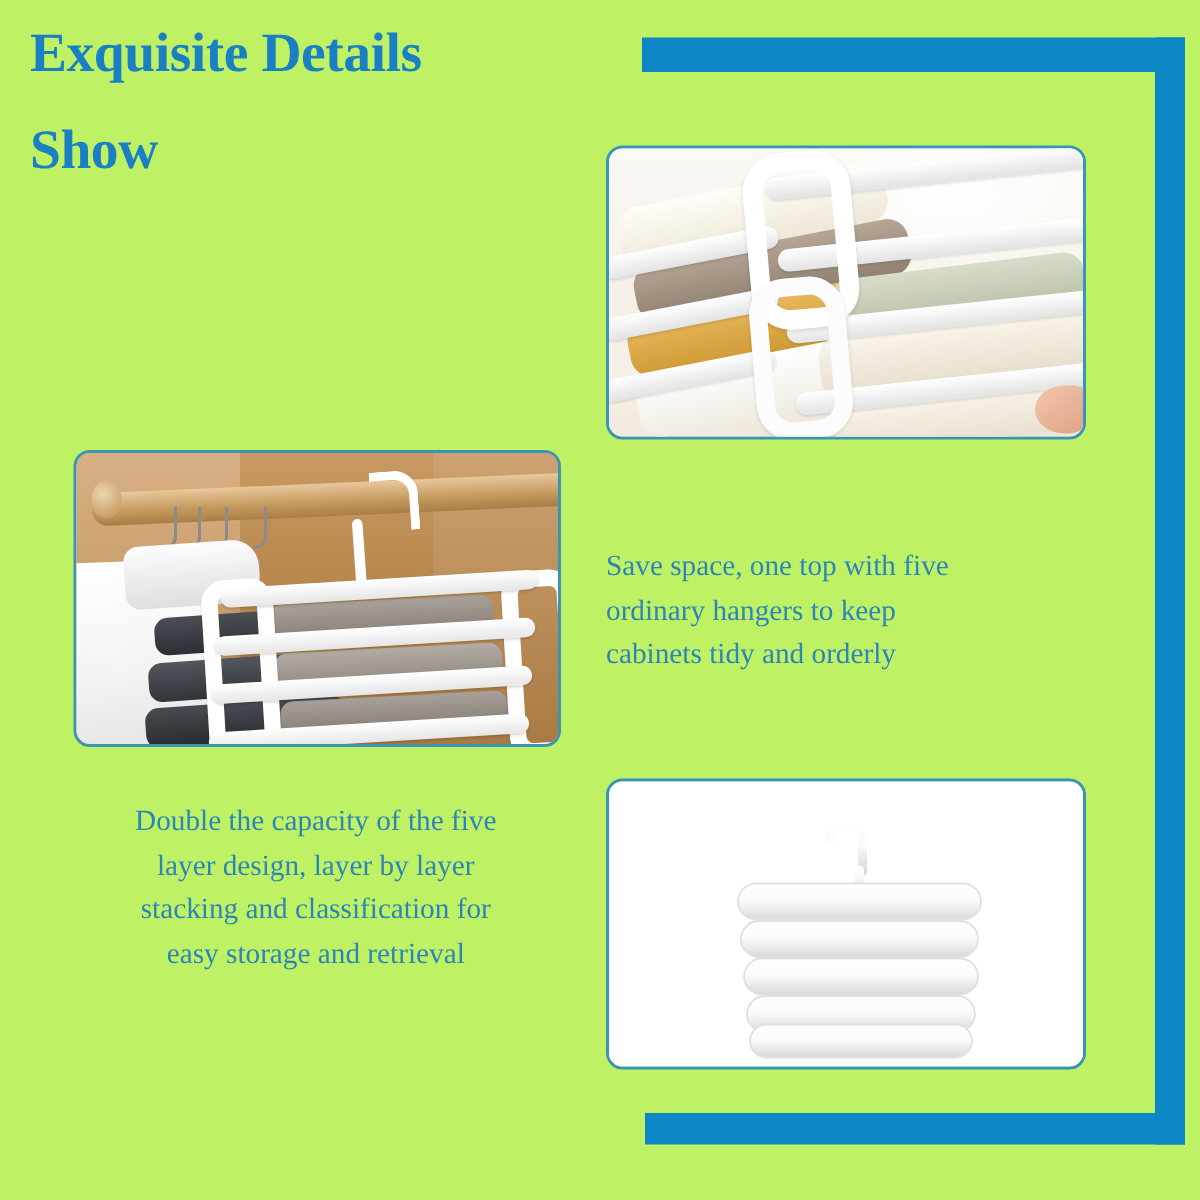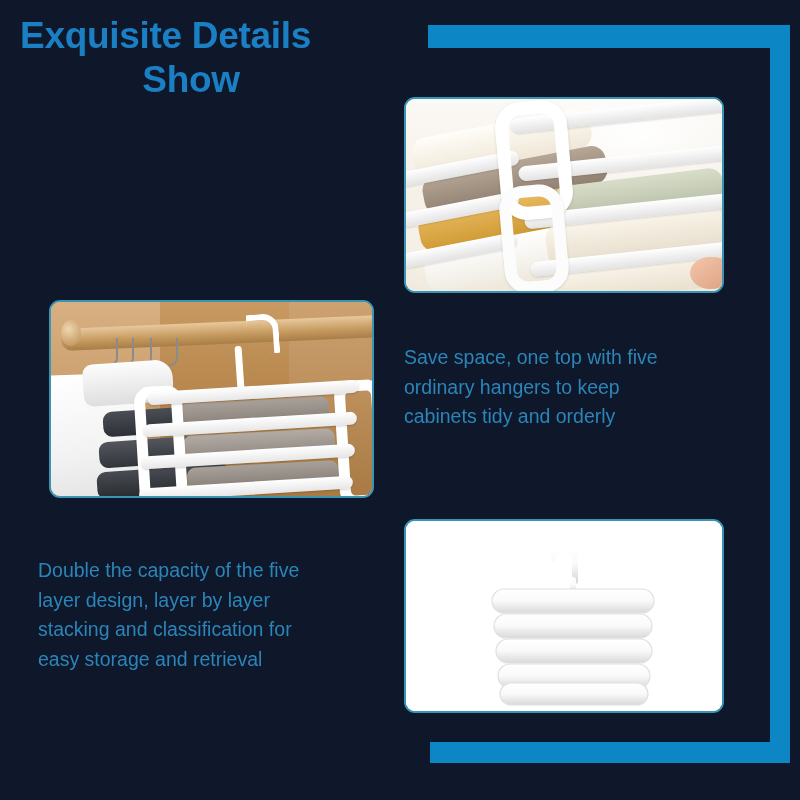--- a/index.html
+++ b/index.html
@@ -4,23 +4,23 @@
 <style>
   html, body {
     margin: 0;
     padding: 0;
     background: #ffffff;
   }
   #page {
     position: relative;
     width: 800px;
     height: 800px;
-    background: #0f172a;
+    background: #bef264;
     overflow: hidden;
-    font-family: Liberation Sans, sans-serif;
+    font-family: Liberation Serif, serif;
   }
 
   
   .bracket-bar {
     position: absolute;
     background: #0d86c6;
   }
   #bracket-top-bar   { left: 428px; top: 25px;  width: 362px; height: 23px; }
   #bracket-right-bar { left: 770px; top: 25px;  width: 20px;  height: 738px; }
   #bracket-bottom-bar{ left: 430px; top: 742px; width: 360px; height: 21px; }
@@ -31,33 +31,33 @@
     left: 20px;
     top: 14px;
     width: 400px;
     color: #1b7fc4;
     font-size: 37px;
     font-weight: bold;
     line-height: 1.18;
     letter-spacing: -0.3px;
   }
   #headline .line1 { display: block; text-align: left; }
-  #headline .line2 { display: block; text-align: center; padding-right: 58px; }
+  #headline .line2 { display: block; text-align: left; padding-right: 58px; margin-top: 21px; }
 
   
   .copy {
     position: absolute;
     color: #2b85b8;
     font-size: 19.5px;
     line-height: 1.52;
     white-space: pre-line;
   }
   #copy-suitable  { left: 38px;  top: 162px; width: 340px; }
-  #copy-savespace { left: 404px; top: 343px; width: 330px; }
-  #copy-capacity  { left: 38px;  top: 556px; width: 345px; }
+  #copy-savespace { left: 404px; top: 363px; width: 330px; }
+  #copy-capacity  { left: 38px;  top: 533px; width: 345px; text-align: center; }
 
   
   .card {
     position: absolute;
     border: 2px solid #3a95b5;
     border-radius: 11px;
     overflow: hidden;
     background: #ffffff;
   }
   #card-towels  { left: 404px; top: 97px;  width: 316px; height: 192px; }

